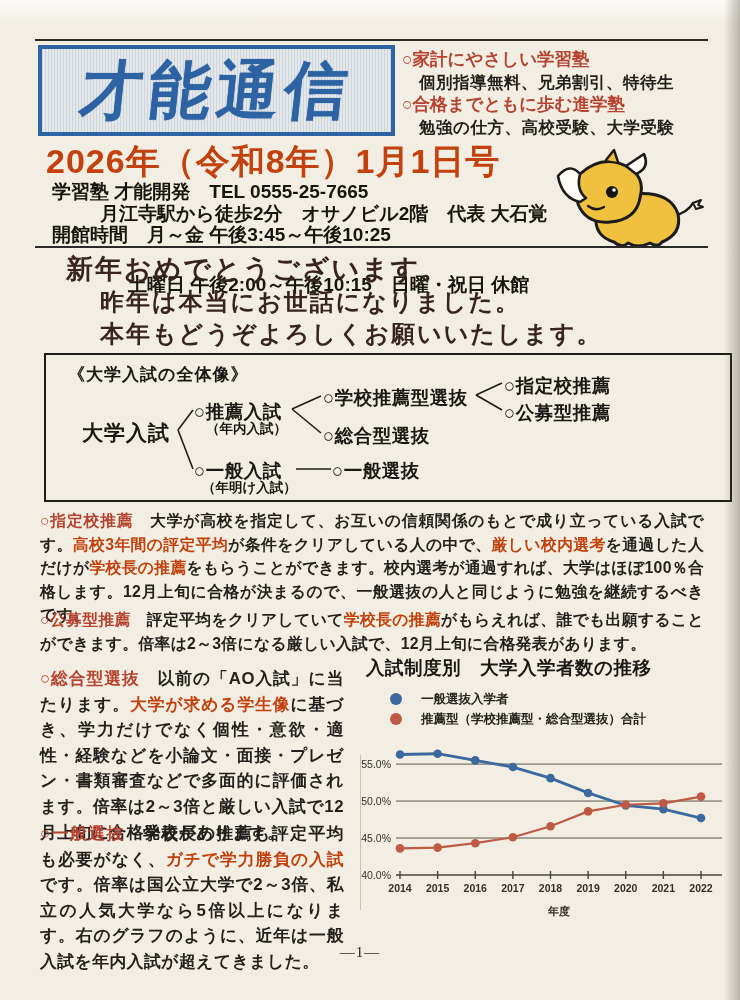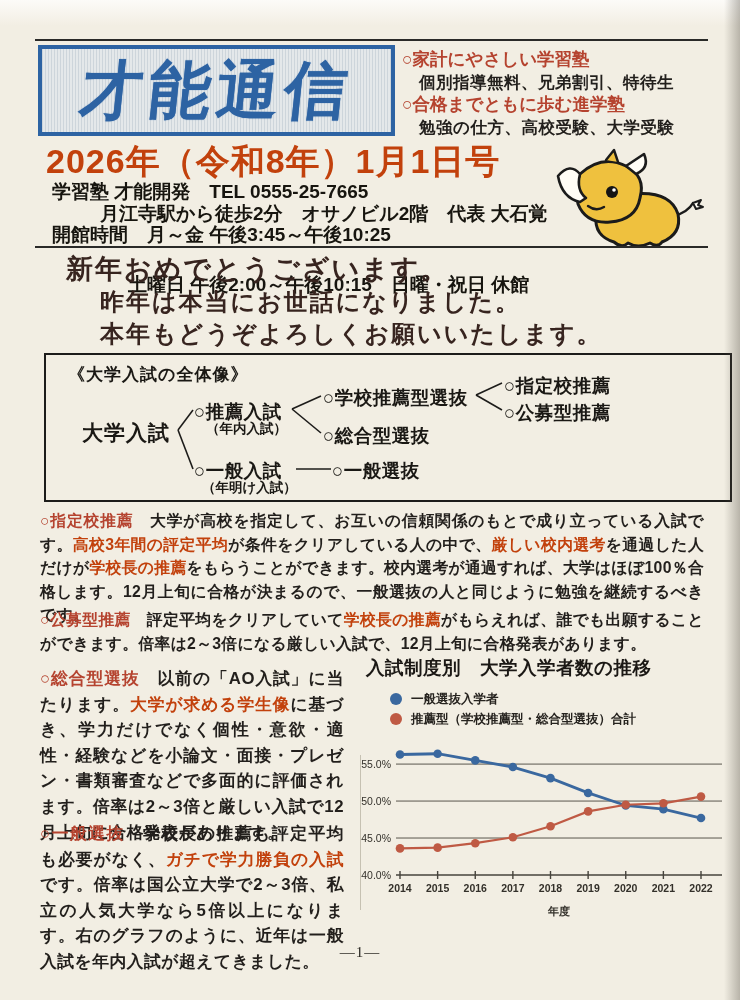--- a/index.html
+++ b/index.html
@@ -54,21 +54,21 @@
   .para-n { left:40px; width:304px; font-size:16.8px; line-height:25.6px; letter-spacing:.5px; }
   .seg-r { color:#b5432f; }
   .seg-b { color:#c2410c; }
   .seg-k { color:inherit; }
 
   
   .chart { position:absolute; left:344px; top:655px; width:374px; height:290px;margin-left:16px; }
   .chart-edge { position:absolute; left:0; top:100px; height:155px; width:0; border-left:1px solid #c6c1b2; }
   .chart-title { font-size:18.5px; font-weight:800; color:#1b1815; letter-spacing:.5px; padding-left:6px; white-space:nowrap; }
   .legend { margin:9px 0 0 30px; }
-  .legend-row { display:flex; align-items:center; gap:9px; height:20px; }
+  .legend-row { display:flex; align-items:center; gap:19px; height:20px; }
   .legend-dot { width:12px; height:12px; border-radius:50%; flex:0 0 auto; }
   .legend-label { font-size:12.5px; font-weight:bold; color:#26231f; white-space:nowrap; }
   .plot { position:absolute; left:0px; top:90px; }
   .plot text { font-family:"Liberation Sans", sans-serif; fill:#33302a; }
 
   .page-num { position:absolute; left:0; top:944px; width:720px; text-align:center;
     font-family:"Liberation Serif", serif; font-size:15px; color:#2a2722; letter-spacing:1px; }
 </style>
 </head>
 <body>

